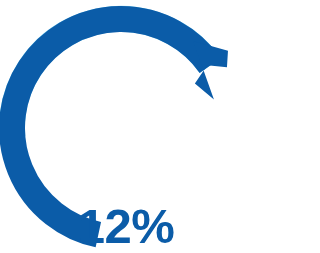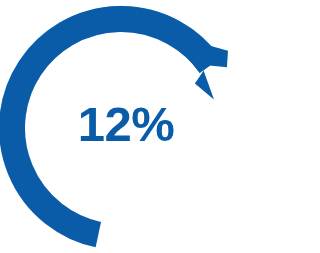--- a/index.html
+++ b/index.html
@@ -25,21 +25,21 @@
     height: 253px;
     display: block;
   }
   .center-label {
     position: absolute;
     left: 0;
     top: 0;
     width: 252px;
     height: 253px;
     display: flex;
-    align-items: center;
+    align-items: flex-end;
     justify-content: center;
     pointer-events: none;
   }
   .center-label-text {
     font-family: "Liberation Sans", sans-serif;
     font-size: 49px;
     font-weight: 700;
     letter-spacing: -0.5px;
     line-height: 1;
     color: #0B5CA8;

